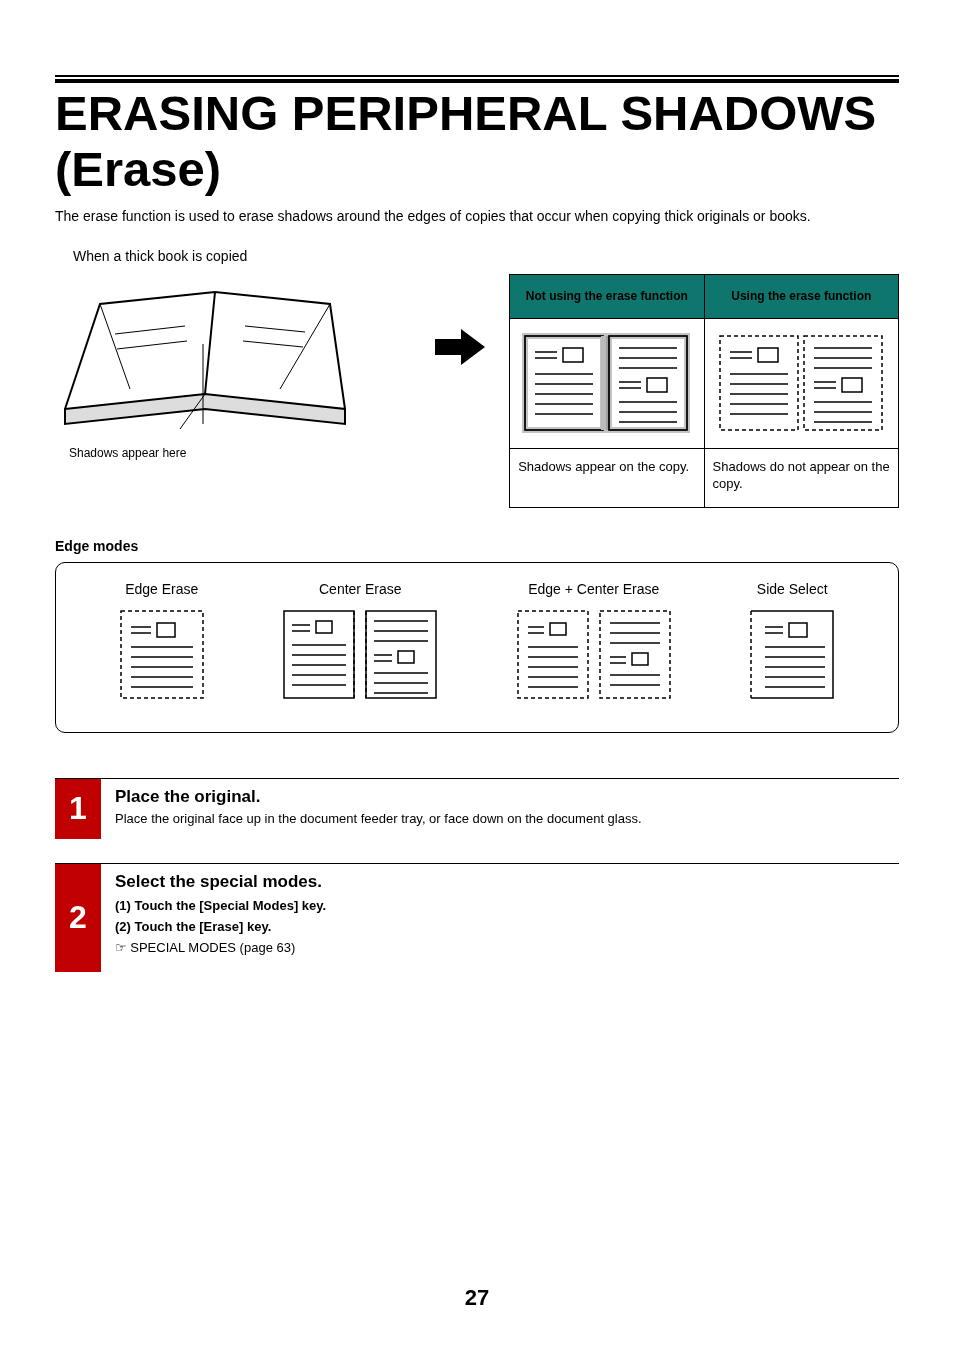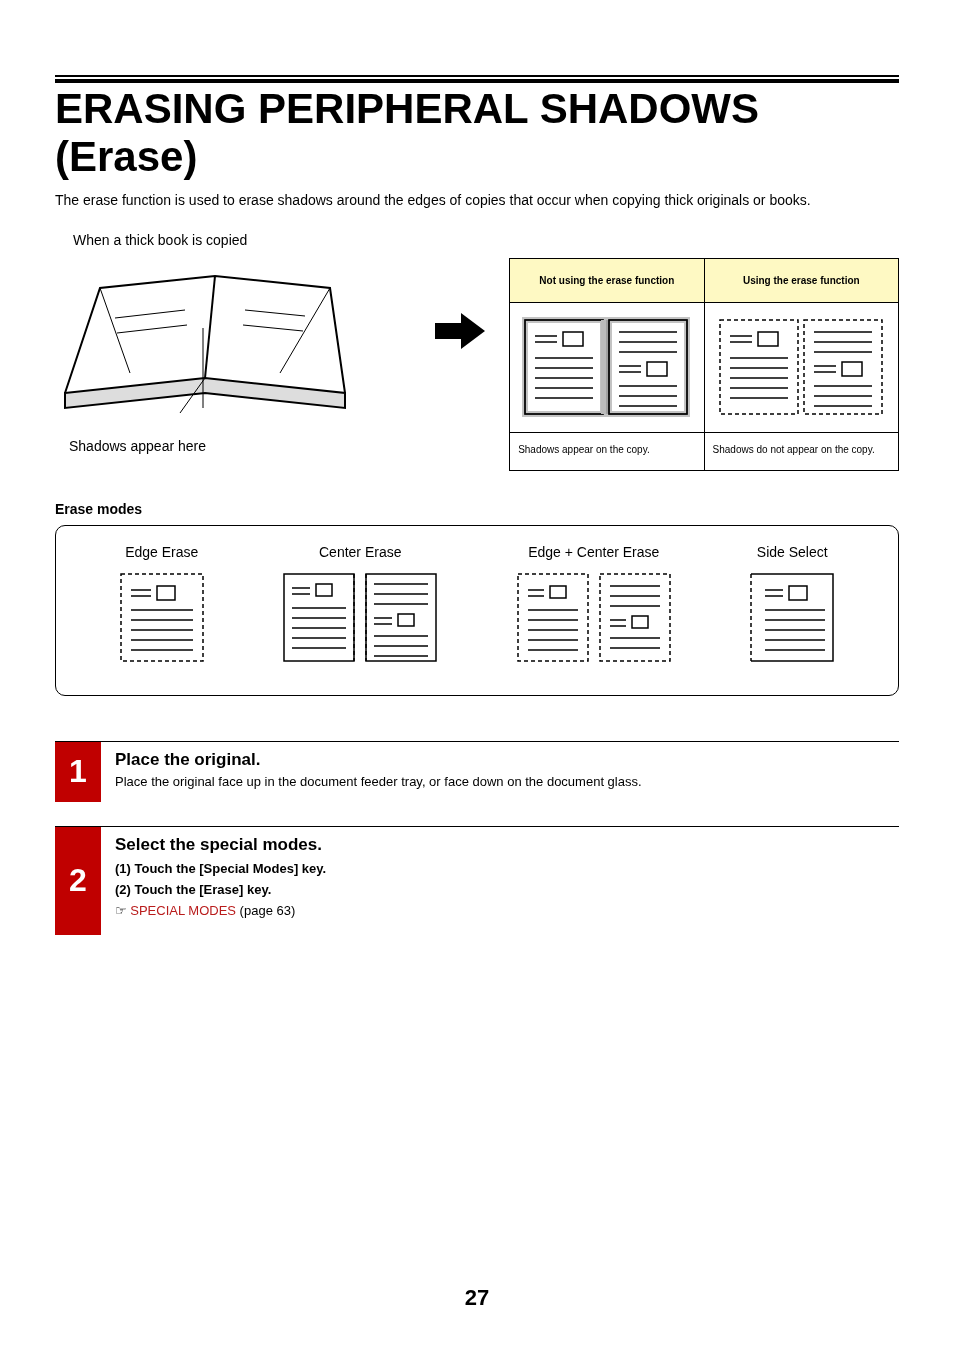--- a/index.html
+++ b/index.html
@@ -8,21 +8,21 @@
       height: 1351px;
       background: #fff;
       font-family: Helvetica, Arial, sans-serif;
       color: #000;
       padding: 75px 55px 40px 55px;
       position: relative;
     }
     .dbl { border-top: 2px solid #000; height: 2px; margin-bottom: 2px;}
     .thick { border-top: 4px solid #000; height:0; margin-bottom: 2px;}
     h1 {
-      font-size: 42px;
+      font-size: 49px;
       font-weight: 800;
       letter-spacing: 0px;
       margin-bottom: 10px;
       font-family: Helvetica, Arial, sans-serif;
     }
     .intro {
       font-size: 14px;
       line-height: 1.35;
       margin-bottom: 22px;
     }
@@ -33,54 +33,54 @@
       margin-left: 18px;
     }
     .row1 {
       display: flex;
       align-items: flex-start;
       gap: 24px;
       margin-bottom: 30px;
     }
     .book-wrap { width: 370px; }
     .book-svg { width: 320px; height: 160px; }
-    .book-caption { font-size: 14px; margin-top: 16px; padding-left: 14px;}
+    .book-caption { font-size: 12px; margin-top: 8px; padding-left: 14px;}
     .arrow-wrap { width: 50px; padding-top: 55px;}
     .compare {
       display: flex;
       border: 1px solid #000;
       width: 405px;
     }
     .compare-col {
       flex: 1;
       border-right: 1px solid #000;
       display: flex;
       flex-direction: column;
     }
     .compare-col:last-child { border-right: none; }
     .comp-head {
       border-bottom: 1px solid #000;
-      background: #fef9c3;
+      background: #0f766e;
       text-align: center;
-      font-size: 10px;
+      font-size: 12px;
       font-weight: 700;
       padding: 8px 6px;
       min-height: 44px;
       display:flex; align-items:center; justify-content:center;
     }
     .comp-fig {
       height: 130px;
       border-bottom: 1px solid #000;
       display: flex;
       align-items: center;
       justify-content: center;
       padding: 8px;
     }
     .comp-caption {
-      font-size: 10px;
+      font-size: 13px;
       padding: 10px 8px 14px 8px;
       line-height: 1.3;
     }
     .modes-label { font-weight: 700; font-size: 14px; margin-bottom: 8px;}
     .modes-box {
       border: 1px solid #000;
       border-radius: 10px;
       padding: 18px 24px 26px 24px;
       display: flex;
       justify-content: space-around;
@@ -107,21 +107,21 @@
       min-height: 60px;
     }
     .step2 .num { min-height: 108px;}
     .step .body {
       padding: 8px 0 0 14px;
       flex: 1;
     }
     .step h3 { font-size: 17px; font-weight: 700; margin-bottom: 4px;}
     .step p { font-size: 13px; }
     .sublist { font-size: 14px; font-weight: 700; margin: 6px 0 6px 0;}
-    .ref { font-size: 13px; color: #b91c1c; }
+    .ref { font-size: 13px; color: #000000; }
     .ref-prefix { color: #000; }
     .pg { position: absolute; bottom: 40px; left: 0; right: 0; text-align: center; font-size: 22px; font-weight: 700;}
   </style>
 </head>
 <body>
 
 <div class="dbl"></div>
 <div class="thick"></div>
 
 <h1>ERASING PERIPHERAL SHADOWS (Erase)</h1>
@@ -214,21 +214,21 @@
               <line x1="100" y1="84" x2="158" y2="84"></line>
               <line x1="100" y1="94" x2="158" y2="94"></line>
           </g>
         </svg>
       </div>
       <div class="comp-caption">Shadows do not appear on the copy.</div>
     </div>
   </div>
 </div>
 
-<p class="modes-label">Erase modes</p>
+<p class="modes-label">Edge modes</p>
 <div class="modes-box">
   <div class="mode-item">
     <div class="mode-label">Edge Erase</div>
     <svg width="90" height="95" viewBox="0 0 90 95">
       <g stroke="#000" stroke-width="1.5" fill="none">
         <rect x="4" y="4" width="82" height="87" stroke-dasharray="4 3"></rect>
         <line x1="14" y1="20" x2="34" y2="20"></line>
           <line x1="14" y1="26" x2="34" y2="26"></line>
         <rect x="40" y="16" width="18" height="14"></rect>
         <line x1="14" y1="40" x2="76" y2="40"></line>

